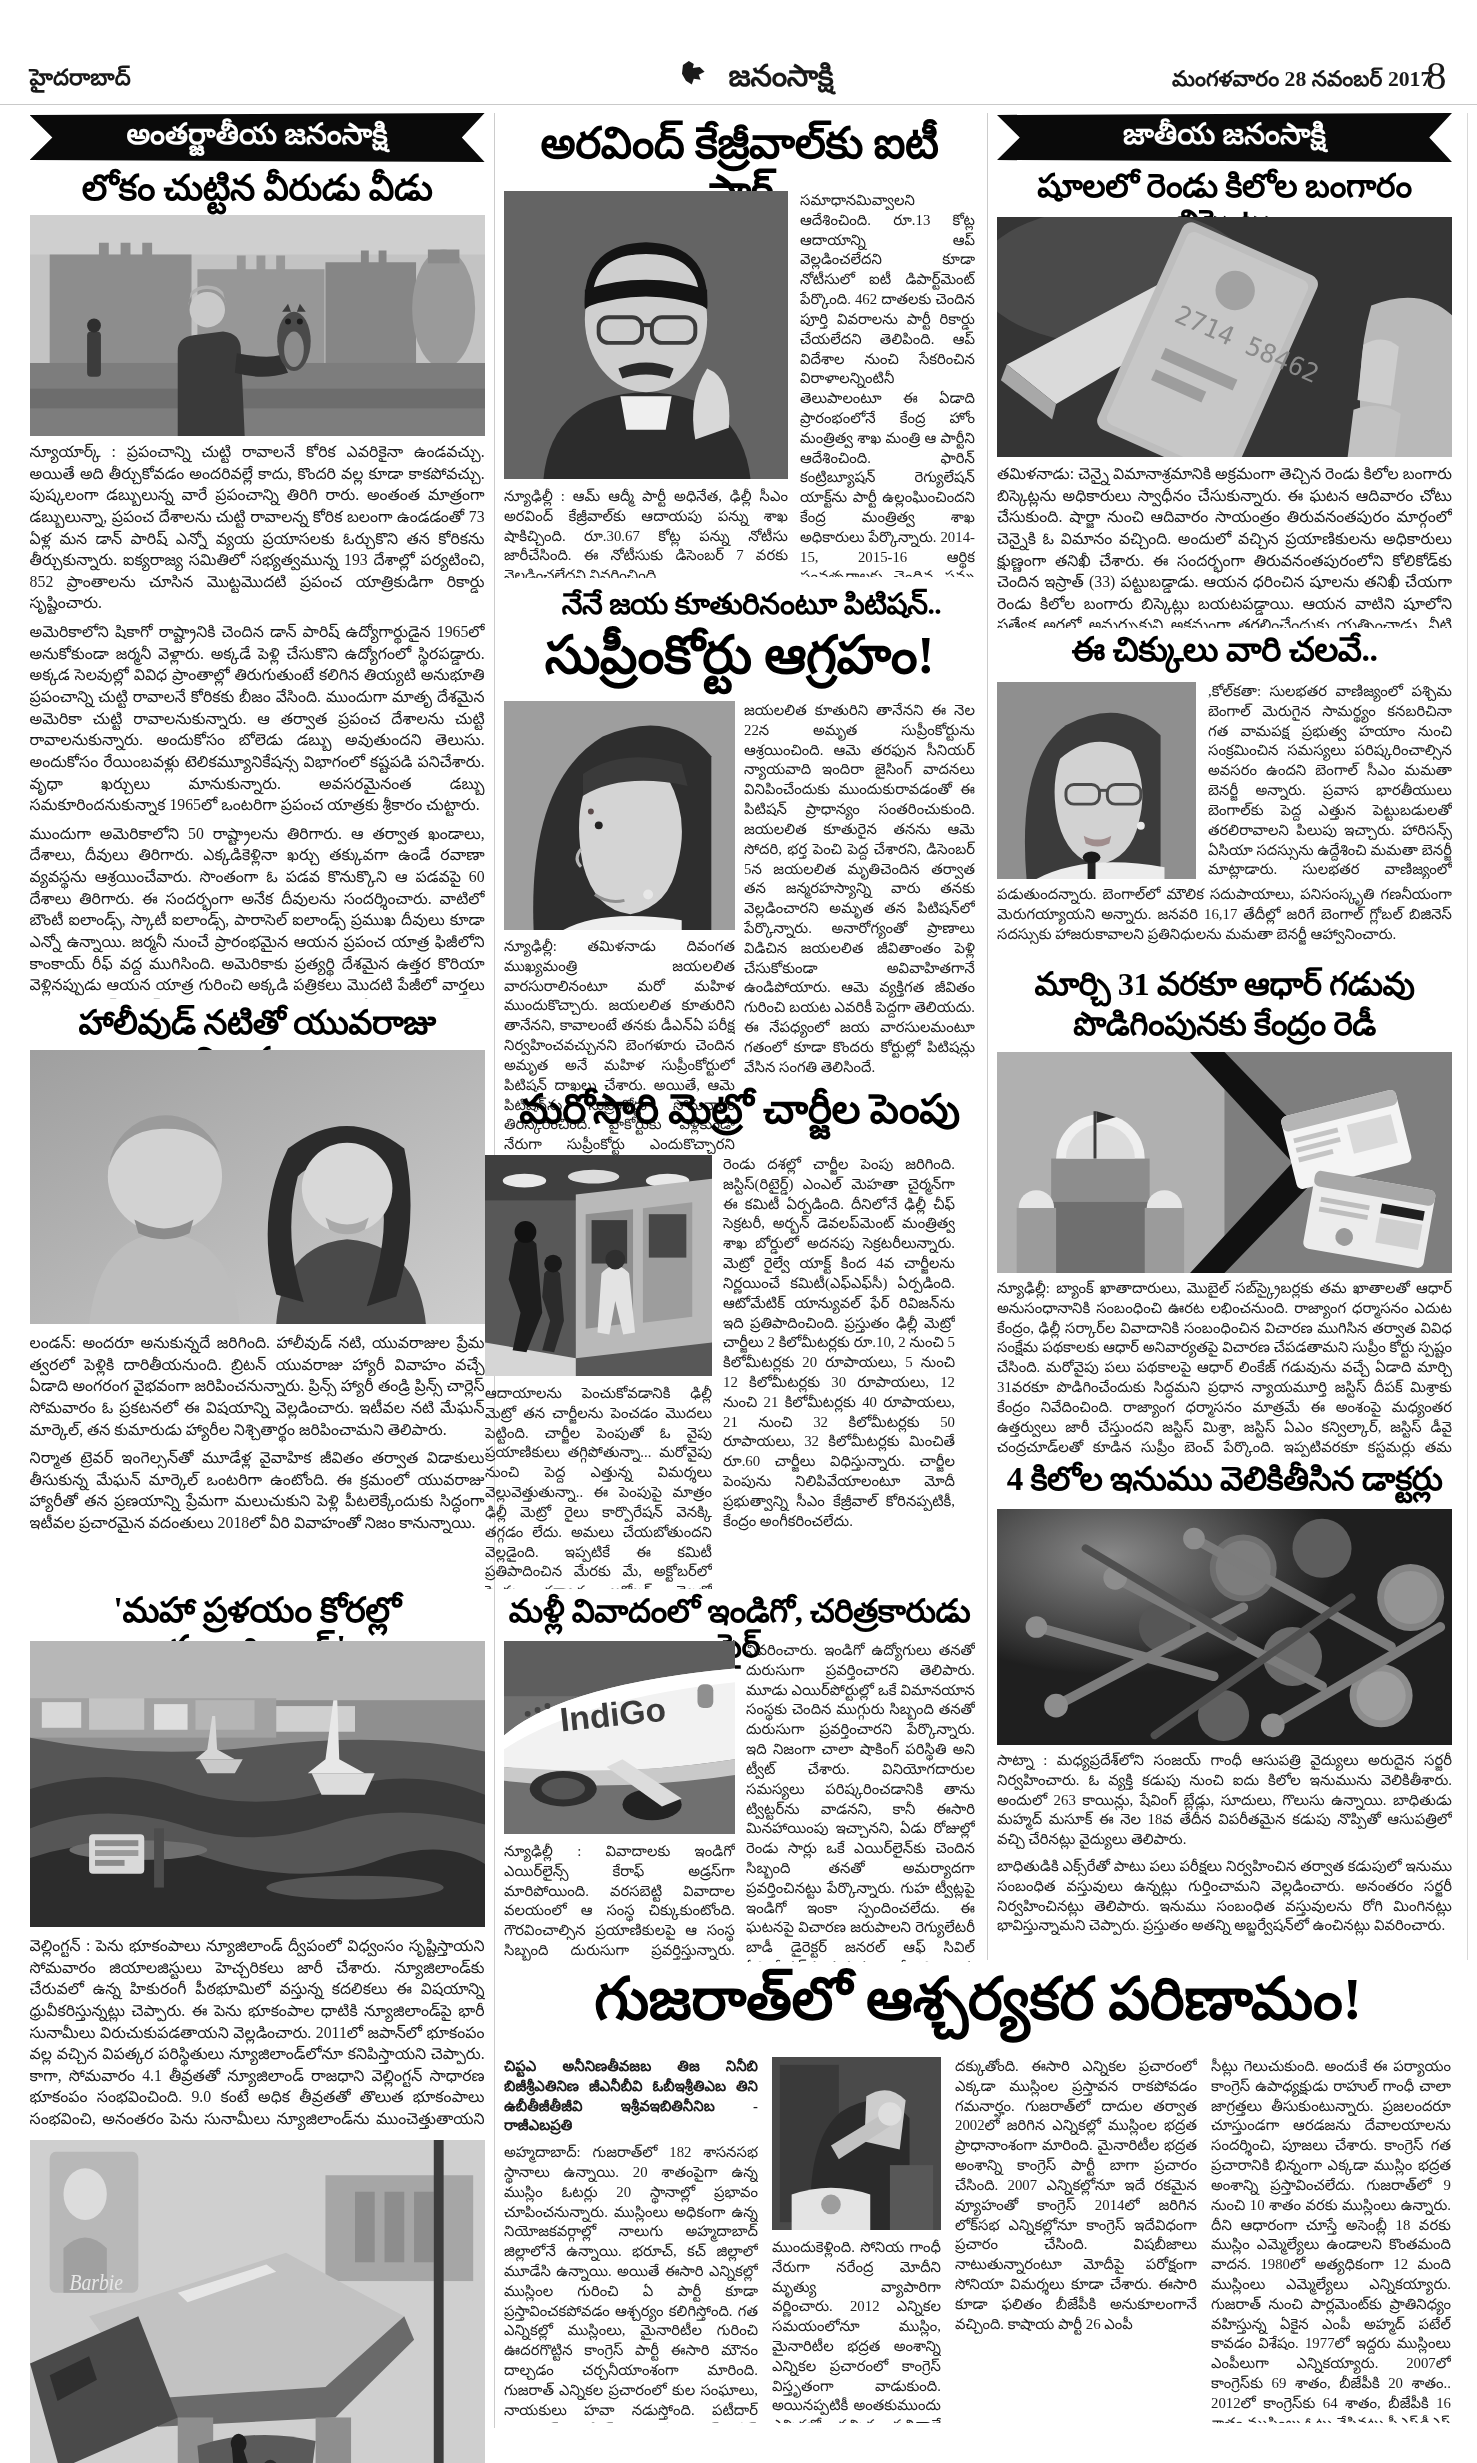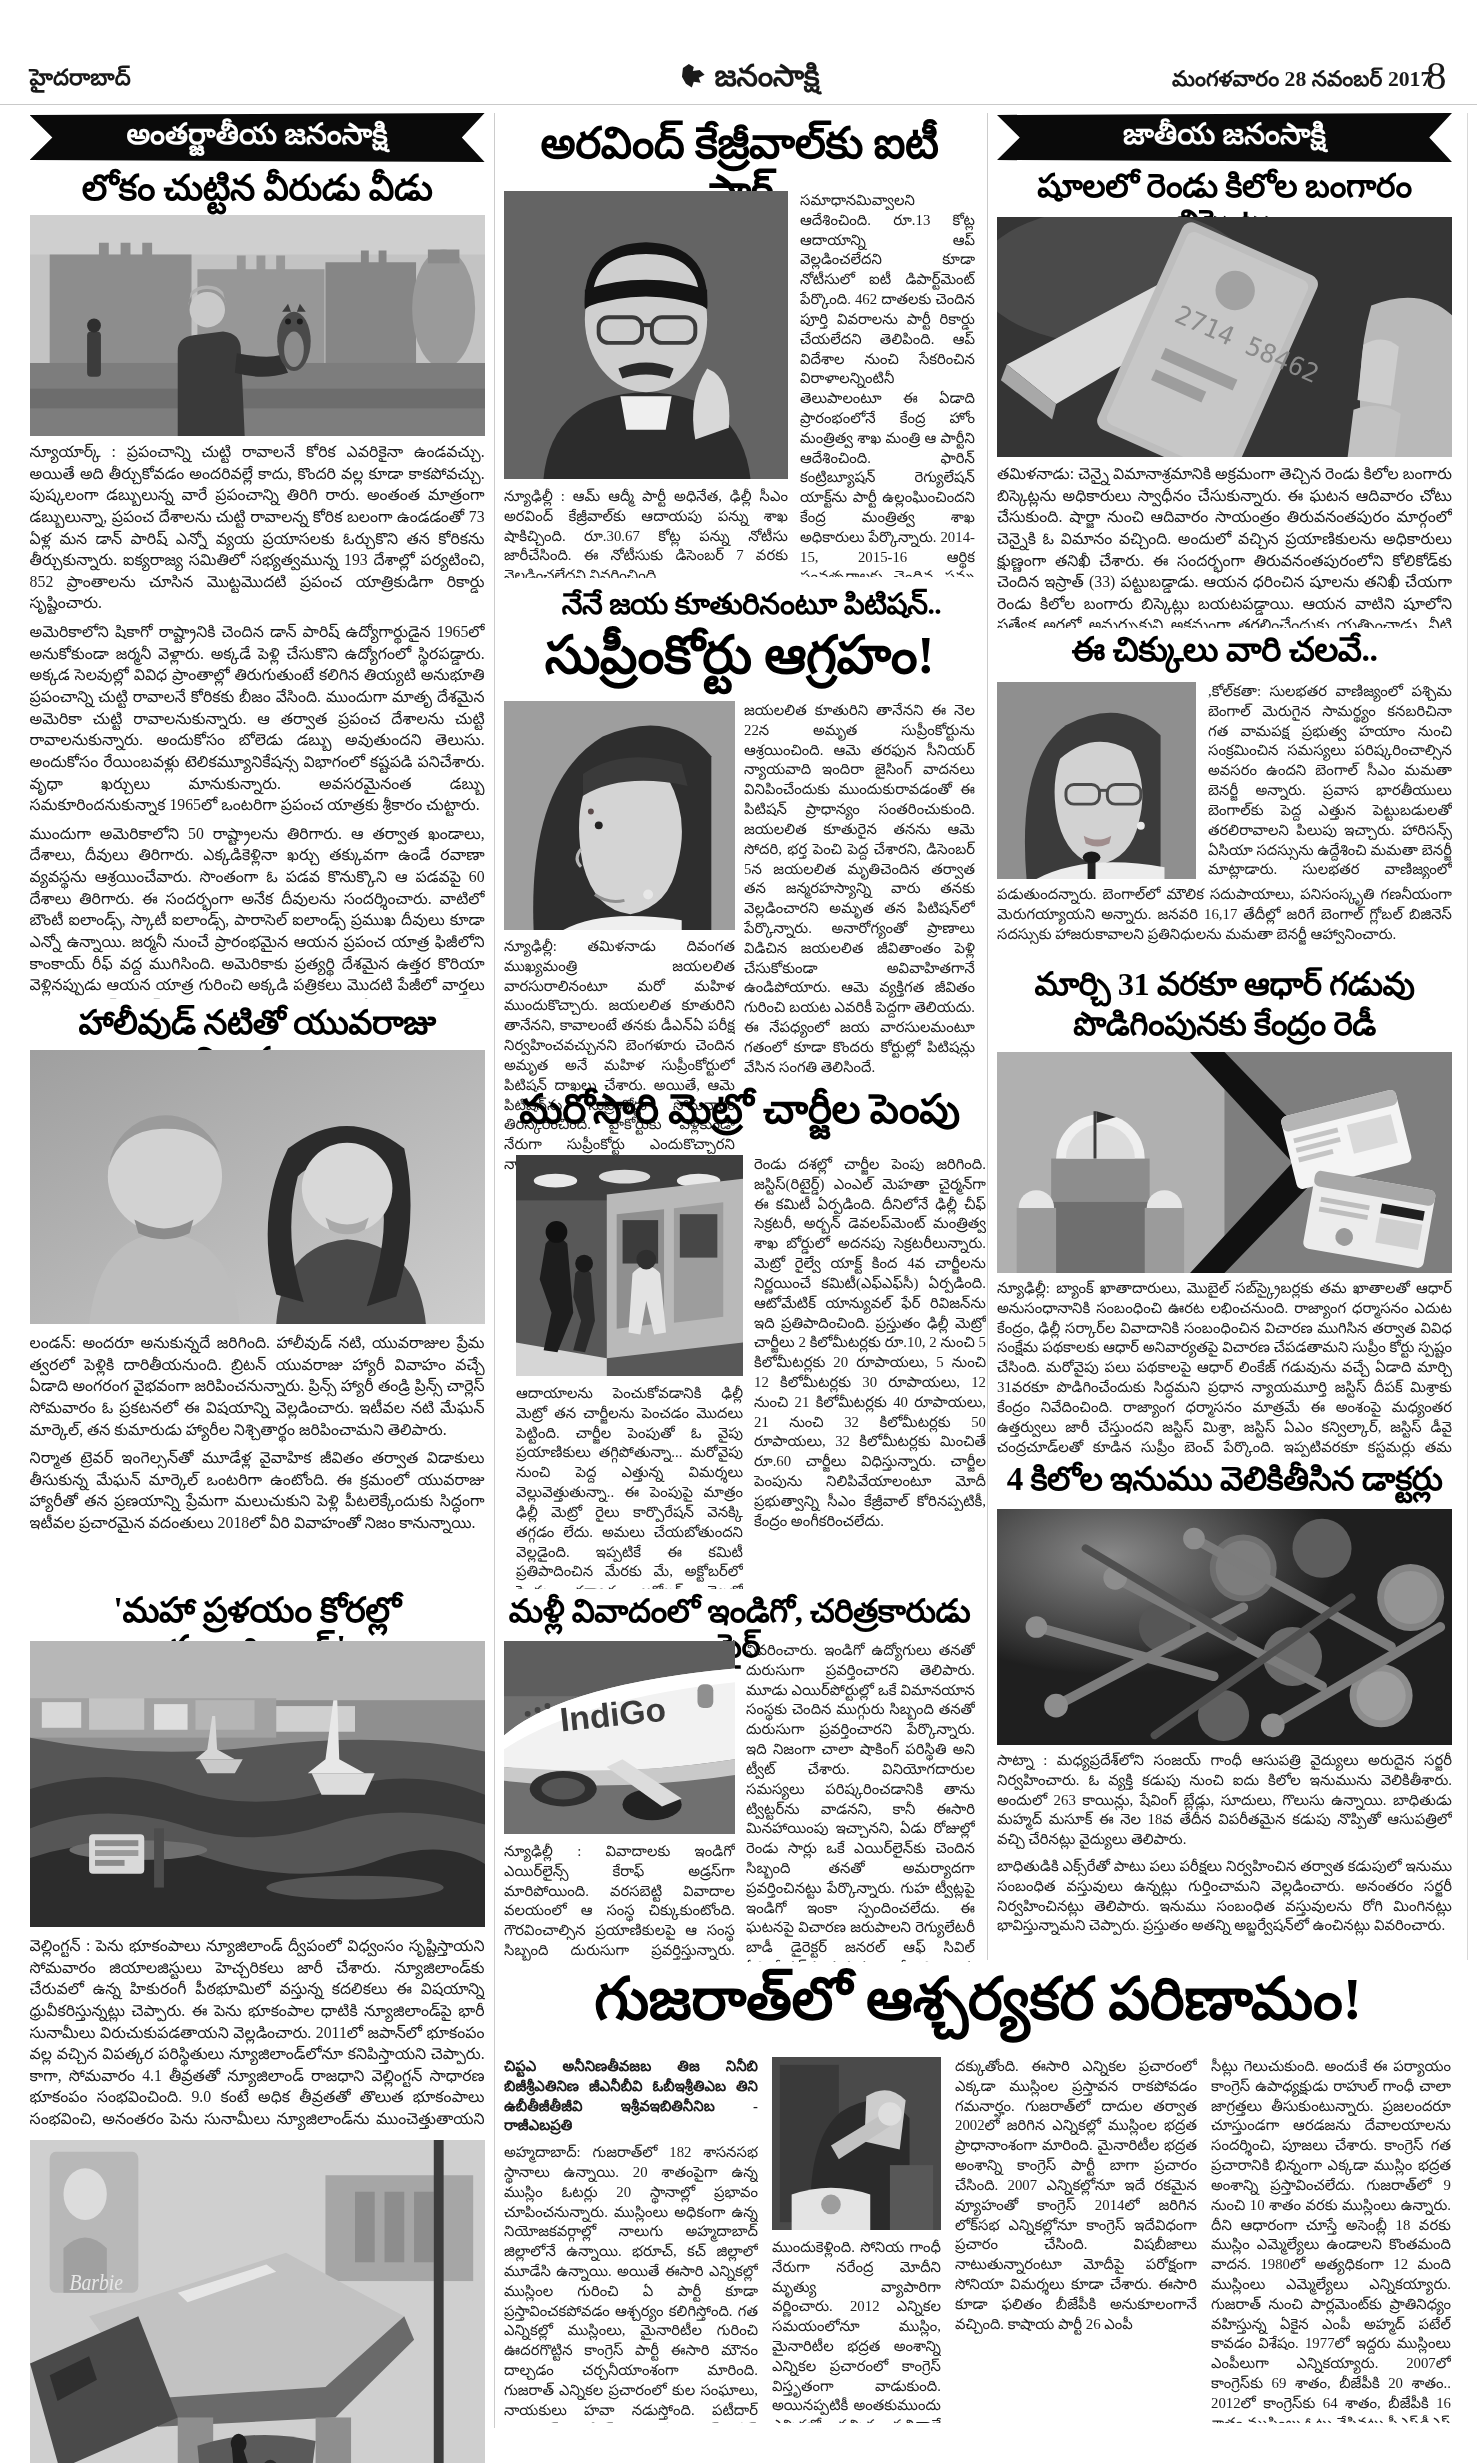--- a/index.html
+++ b/index.html
@@ -2,21 +2,21 @@
 <html><head>
 <meta charset="utf-8">
 <style>
   html,body{margin:0;padding:0;background:#e9e9e9;}
   .page{position:relative;width:1478px;height:2464px;background:#ffffff;overflow:hidden;
         font-family:"Liberation Serif","DejaVu Serif",serif;color:#1a1a1a;}
   .abs{position:absolute;}
   .rule-h{position:absolute;background:#c9c9c9;height:1px;}
   .rule-v{position:absolute;background:#cccccc;width:1px;}
   .mast-city{font-size:22.7px;font-weight:700;}
-  .mast-logo{display:flex;align-items:center;gap:9px;font-size:30.5px;font-weight:800;letter-spacing:-0.5px;}
+  .mast-logo{display:flex;align-items:flex-start;gap:23px;font-size:30.5px;font-weight:800;letter-spacing:-0.5px;}
   .mast-date{font-size:21.7px;font-weight:700;}
   .mast-page{font-size:41px;font-weight:400;line-height:1;}
   .ribbon{background:#0a0a0a;color:#ffffff;display:flex;align-items:center;justify-content:center;
           font-size:29.6px;font-weight:800;
           clip-path:polygon(0 4%,100% 0,95% 50%,100% 100%,0 96%,5% 50%);}
   .headline{font-weight:800;text-align:center;color:#000;line-height:1.08;letter-spacing:-0.5px;}
   .body-txt{text-align:justify;overflow:hidden;}
   .body-txt p{margin:0 0 6.9px 0;}
   .lead-bold{font-weight:700;}
   .photo{overflow:hidden;background:#a8a8a8;}
@@ -215,21 +215,21 @@
     <div class="abs body-txt fs15" style="left:240px;top:0;width:231px;height:471px;">
       <p>జయలలిత కూతురిని తానేనని ఈ నెల 22న అమృత సుప్రీంకోర్టును ఆశ్రయించింది. ఆమె తరఫున సీనియర్ న్యాయవాది ఇందిరా జైసింగ్ వాదనలు వినిపించేందుకు ముందుకురావడంతో ఈ పిటిషన్ ప్రాధాన్యం సంతరించుకుంది. జయలలిత కూతురైన తనను ఆమె సోదరి, భర్త పెంచి పెద్ద చేశారని, డిసెంబర్ 5న జయలలిత మృతిచెందిన తర్వాత తన జన్మరహస్యాన్ని వారు తనకు వెల్లడించారని అమృత తన పిటిషన్‌లో పేర్కొన్నారు. అనారోగ్యంతో ప్రాణాలు విడిచిన జయలలిత జీవితాంతం పెళ్లి చేసుకోకుండా అవివాహితగానే ఉండిపోయారు. ఆమె వ్యక్తిగత జీవితం గురించి బయట ఎవరికీ పెద్దగా తెలియదు. ఈ నేపధ్యంలో జయ వారసులమంటూ గతంలో కూడా కొందరు కోర్టుల్లో పిటిషన్లు వేసిన సంగతి తెలిసిందే.</p>
     </div>
     <div class="abs body-txt fs15" style="left:0;top:236px;width:231px;height:234px;">
       <p>న్యూఢిల్లీ: తమిళనాడు దివంగత ముఖ్యమంత్రి జయలలిత వారసురాలినంటూ మరో మహిళ ముందుకొచ్చారు. జయలలిత కూతురిని తానేనని, కావాలంటే తనకు డీఎన్ఏ పరీక్ష నిర్వహించవచ్చునని బెంగళూరు చెందిన అమృత అనే మహిళ సుప్రీంకోర్టులో పిటిషన్ దాఖలు చేశారు. అయితే, ఆమె పిటిషన్‌ను సుప్రీంకోర్టు సోమవారం తిరస్కరించింది. హైకోర్టుకు వెళ్లకుండా నేరుగా సుప్రీంకోర్టు ఎందుకొచ్చారని న్యాయస్థానం ఆగ్రహం వ్యక్తం చేసింది.</p>
     </div>
   </div>
 
   <div class="abs headline" style="left:504px;top:1087px;width:471px;font-size:41px;">మరోసారి మెట్రో చార్జీల పెంపు</div>
 
-  <div class="abs" style="left:516px;top:1155px;width:471px;height:433px;text-decoration:underline;">
+  <div class="abs" style="left:485px;top:1155px;width:471px;height:433px;text-decoration:underline;">
     <div class="photo abs" style="left:0;top:0;width:227px;height:221px;">
       <svg viewBox="0 0 230 224" preserveAspectRatio="none">
         <rect width="230" height="224" fill="#585858"></rect>
         <rect width="230" height="46" fill="#3f3f3f"></rect>
         <ellipse cx="40" cy="26" rx="22" ry="7" fill="#e9e9e9"></ellipse>
           <ellipse cx="110" cy="22" rx="26" ry="7" fill="#dcdcdc"></ellipse>
           <ellipse cx="185" cy="26" rx="22" ry="7" fill="#e9e9e9"></ellipse>
         <path d="M92,40 L230,24 L230,190 L92,206 Z" fill="#b9b9b9"></path>
         <path d="M102,60 L150,55 L150,170 L102,176 Z" fill="#8f8f8f"></path>
         <path d="M160,54 L210,48 L210,164 L160,170 Z" fill="#9d9d9d"></path>

